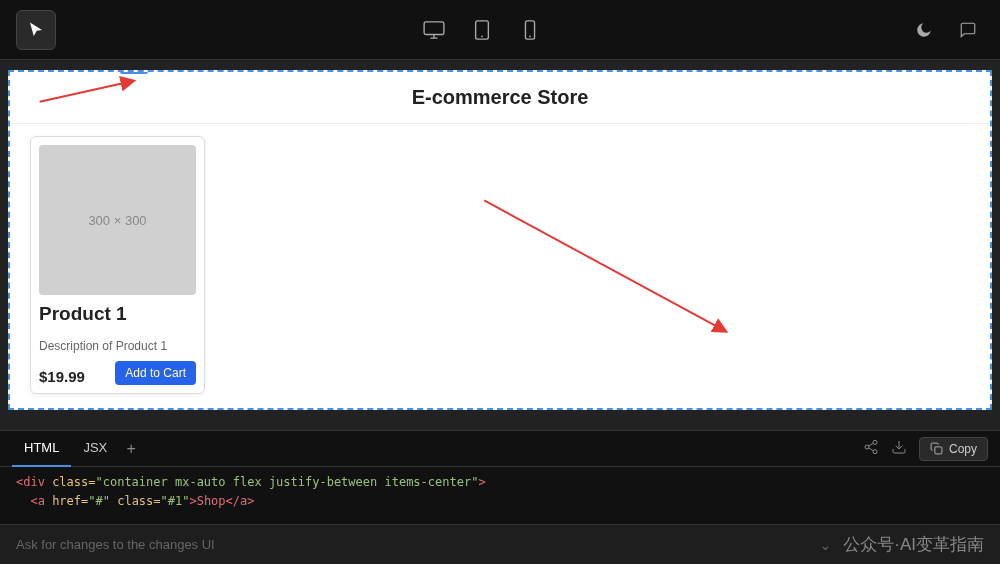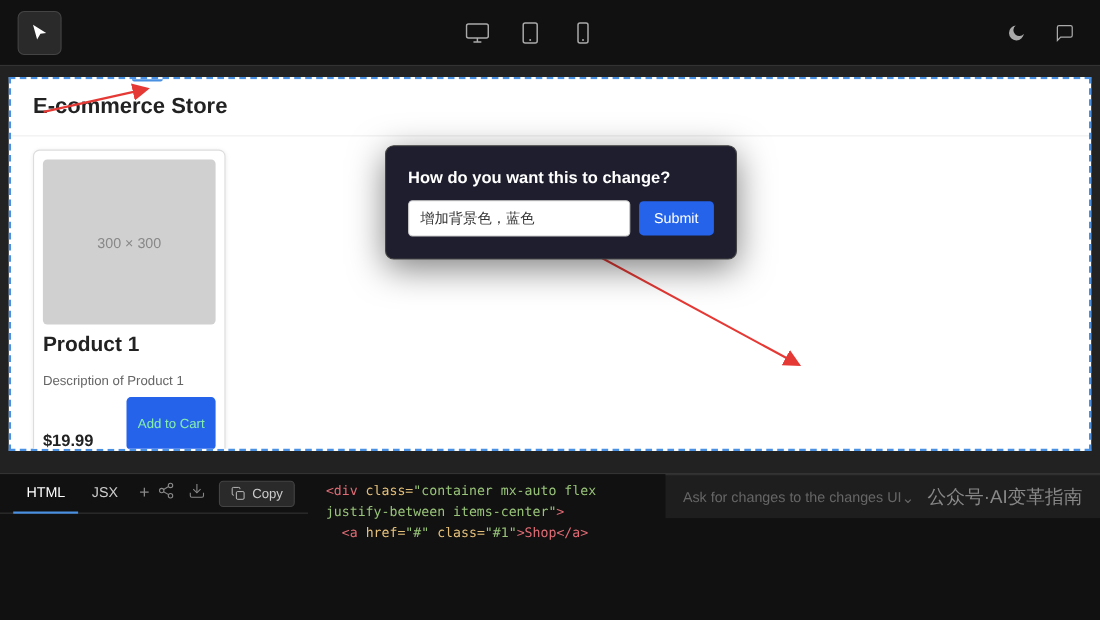--- a/index.html
+++ b/index.html
@@ -100,21 +100,21 @@
       border-radius: 2px;
       letter-spacing: 0.5px;
     }
 
     
     .site-nav {
       background: #fff;
       height: 52px;
       display: flex;
       align-items: center;
-      justify-content: space-between;
+      justify-content: center;
       padding: 0 20px;
       border-bottom: 1px solid #eee;
     }
     .site-brand {
       font-size: 20px;
       font-weight: bold;
       color: #222;
     }
     .site-links {
       display: flex;
@@ -165,24 +165,24 @@
       align-items: flex-end;
       justify-content: space-between;
     }
     .product-price {
       font-size: 15px;
       font-weight: bold;
       color: #222;
     }
     .add-to-cart-btn {
       background: #2563eb;
-      color: #86efac;
+      color: #fef9c3;
       border: none;
       border-radius: 4px;
-      padding: 17px 10px;
+      padding: 5px 10px;
       font-size: 12px;
       cursor: pointer;
     }
 
     
     .change-dialog {
       position: absolute;
       top: 60px;
       left: 340px;
       background: #1e1e2e;
@@ -224,21 +224,21 @@
       cursor: pointer;
       white-space: nowrap;
     }
 
     
     .bottom-panel {
       background: #111;
       height: 134px;
       border-top: 1px solid #333;
       display: flex;
-      flex-direction: row;
+      flex-direction: column;
     }
     .bottom-tabs {
       display: flex;
       align-items: center;
       border-bottom: 1px solid #333;
       padding: 0 12px;
       height: 36px;
     }
     .bottom-tab {
       padding: 0 12px;
@@ -395,27 +395,20 @@
     <div class="product-card">
       <div class="product-image-placeholder">300 × 300</div>
       <div class="product-name">Product 1</div>
       <div class="product-description">Description of Product 1</div>
       <div class="product-footer">
         <span class="product-price">$19.99</span>
         <button class="add-to-cart-btn">Add to Cart</button>
       </div>
     </div>
 
-    <div class="change-dialog">
-      <div class="dialog-title">How do you want this to change?</div>
-      <div class="dialog-input-row">
-        <input class="dialog-input" type="text" value="增加背景色，蓝色" style="">
-        <button class="dialog-submit">Submit</button>
-      </div>
-    </div>
 
     <svg class="arrows" viewBox="0 0 992 340" xmlns="http://www.w3.org/2000/svg">
 
       <defs>
         <marker id="arrowhead1" markerWidth="8" markerHeight="8" refX="4" refY="4" orient="auto">
           <path d="M0,0 L8,4 L0,8 Z" fill="#e53935"></path>
         </marker>
         <marker id="arrowhead2" markerWidth="8" markerHeight="8" refX="4" refY="4" orient="auto">
           <path d="M0,0 L8,4 L0,8 Z" fill="#e53935"></path>
         </marker>

